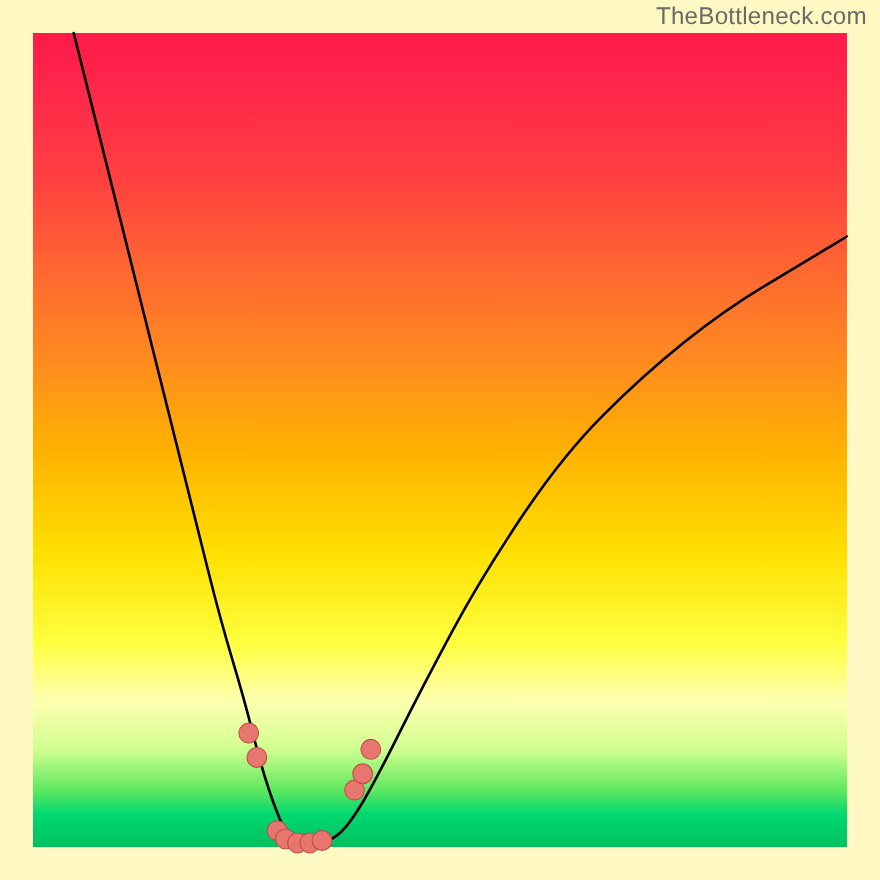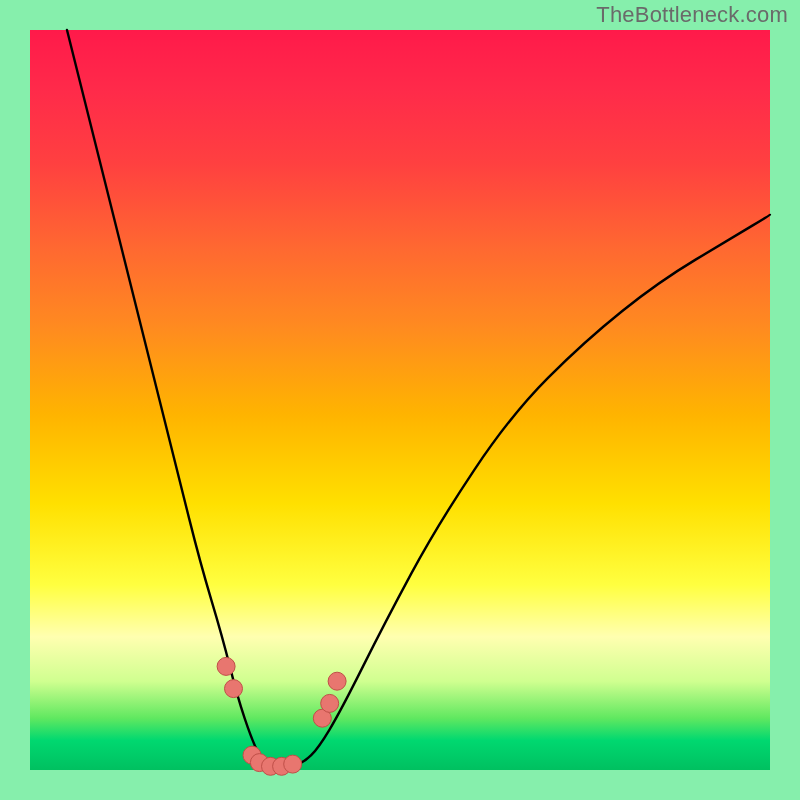--- a/index.html
+++ b/index.html
@@ -7,21 +7,21 @@
     padding: 0;
     width: 800px;
     height: 800px;
     background: #000;
     overflow: hidden;
     font-family: Arial, Helvetica, sans-serif;
   }
   .frame {
     position: absolute;
     inset: 0;
-    background: #86efac;
+    background: #fef9c3;
   }
   .plot {
     position: absolute;
     background: linear-gradient(to bottom,
       #ff1a4a 0%,
       #ff2a4a 8%,
       #ff4040 18%,
       #ff6a30 30%,
       #ff8a20 40%,
       #ffb400 52%,

